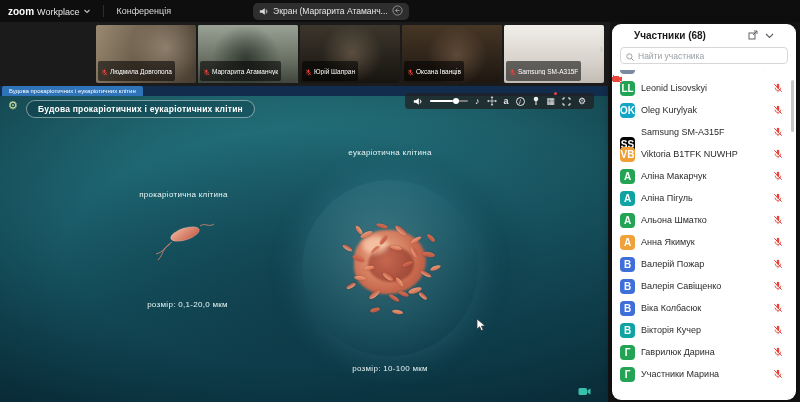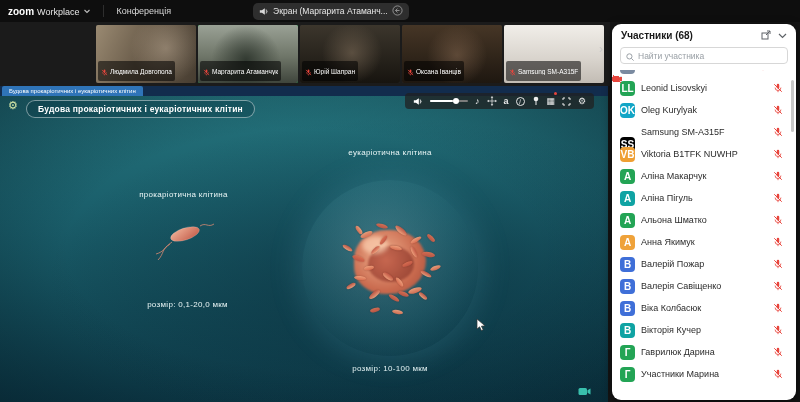--- a/index.html
+++ b/index.html
@@ -69,21 +69,21 @@
   .nuc1{position:absolute;left:52px;top:50px;width:72px;height:64px;border-radius:48% 52% 55% 45%;
     background:radial-gradient(circle at 40% 40%, #f0b08e, #c96a4e 60%, #a44c3a);filter:blur(1px)}
   .nuc2{position:absolute;left:66px;top:66px;width:46px;height:36px;border-radius:50%;
     background:radial-gradient(circle at 40% 40%, #c3604a, #8f3f30);filter:blur(1px);opacity:.9}
   .nuc3{position:absolute;left:60px;top:56px;width:26px;height:18px;border-radius:50%;background:rgba(255,215,185,.65);filter:blur(2px)}
   .cursor{position:absolute;left:476px;top:222px;z-index:5}
   .share-cam{position:absolute;left:578px;top:286px}
 
   
   .panel{position:absolute;left:612px;top:24px;width:184px;height:376px;background:#fff;border-radius:9px;box-shadow:0 2px 10px rgba(0,0,0,.55);overflow:hidden;z-index:9}
-  .panel-h{height:22px;display:flex;align-items:center;padding:0 9px;gap:7px}
+  .panel-h{height:22px;display:flex;align-items:center;padding:0 22px;gap:7px}
   .panel-title{font-size:10px;font-weight:bold;color:#1a1a1a;flex:1}
   .ph-ic{display:inline-flex;cursor:pointer}
   .search-wrap{margin:1px 8px 4px;height:17px;background:#fff;border:1px solid #d7d7d7;border-radius:4px;display:flex;align-items:center;padding:0 5px;gap:4px}
   .search-wrap input{border:none;outline:none;font-size:8.5px;color:#333;width:100%;background:transparent;font-family:"Liberation Sans",sans-serif}
   .search-wrap input::placeholder{color:#9aa0a6}
   .plist{position:absolute;left:0;top:46px;right:0;bottom:0;overflow:hidden}
   .row{height:22px;display:flex;align-items:center;padding:0 13px 0 8px;gap:6px;cursor:pointer}
   .row.partial{margin-top:-15px}
   .avatar{width:15px;height:15px;border-radius:4px;color:#fff;font-size:10px;font-weight:bold;display:flex;align-items:center;justify-content:center;flex:none;background:#7a8aa0}
   .row-name{flex:1;font-size:9px;color:#2b2b2b;white-space:nowrap;overflow:hidden;text-overflow:ellipsis}

